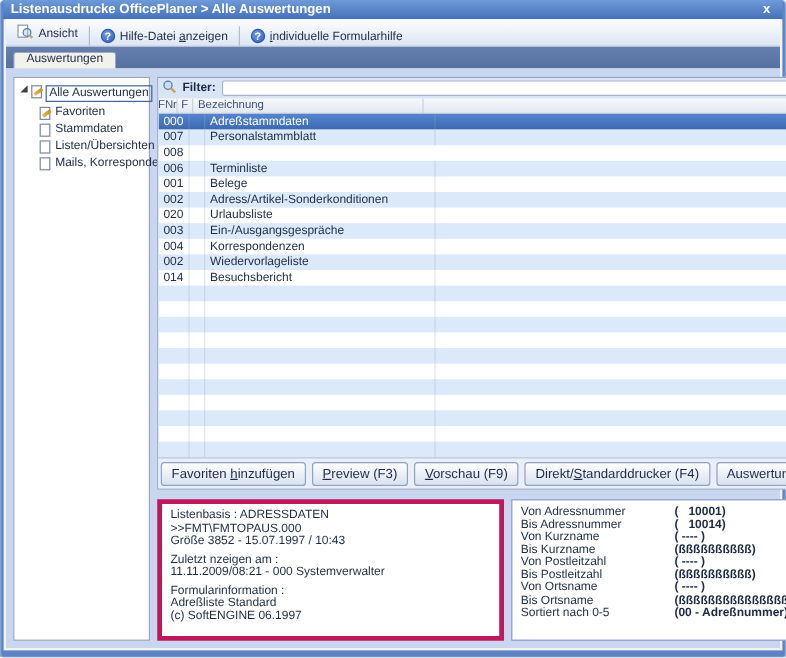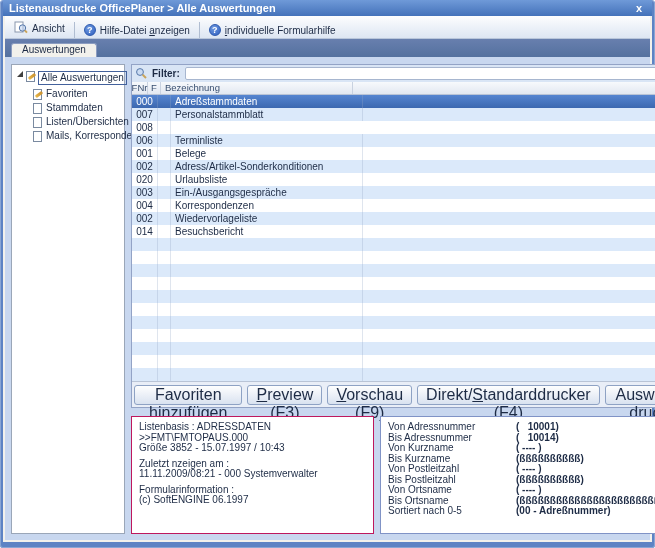--- a/index.html
+++ b/index.html
@@ -59,25 +59,25 @@
   .grow{height:13px;display:flex;font-size:10px;color:#1d2b45;}
   .grow:nth-child(even){background:#dbe9fa;}
   .grow.selected{background:linear-gradient(#5585d0,#3c68b0);color:#fff;}
   .c{display:flex;align-items:center;border-right:1px solid rgba(150,170,200,.30);line-height:12px;}
   .c0{width:26px;justify-content:center;}
   .c1{width:13px;}
   .c2{width:192px;padding-left:4px;white-space:nowrap;overflow:hidden;}
   .c3{flex:1;border-right:none;}
   
   .btnrow{height:26px;display:flex;align-items:center;gap:5px;padding:0 2px;border-top:1px solid #b9c4d6;background:#e9eef7;}
-  .btn{font-family:"Liberation Sans",sans-serif;font-size:16px;color:#1d2b45;height:20px;padding:0 8px;
+  .btn{font-family:"Liberation Sans",sans-serif;font-size:11px;color:#1d2b45;height:20px;padding:0 8px;
        background:linear-gradient(#fefefe,#d9e2f0);border:1px solid #8ea2c4;border-radius:3px;cursor:default;}
   
   .panels{flex:1;display:flex;gap:6px;margin-top:8px;}
-  .info{width:243px;background:#fff;border:1px solid #be185d;padding:5px 7px;font-size:10px;color:#1d2b45;}
+  .info{width:289px;background:#fff;border:4px solid #be185d;padding:5px 7px;font-size:10px;color:#1d2b45;}
   .iline{line-height:10.5px;white-space:pre;}
   .iline.blank{height:5px;}
   .params{flex:1;background:#fff;border:1px solid #8093c6;padding:5px 7px;font-size:10px;color:#1d2b45;overflow:hidden;}
   .prow{display:flex;line-height:10.5px;white-space:pre;}
   .plabel{width:128px;flex:0 0 auto;}
   .pvalue{white-space:pre;font-weight:bold;}
 </style>
 </head>
 <body>
 
@@ -305,20 +305,21 @@
         <div class="panels">
           <div class="info" id="info-lines">
               <div class="iline">Listenbasis : ADRESSDATEN</div>
               <div class="iline">&gt;&gt;FMT\FMTOPAUS.000</div>
               <div class="iline">Größe 3852 - 15.07.1997 / 10:43</div>
               <div class="iline blank"></div>
               <div class="iline">Zuletzt nzeigen am :</div>
               <div class="iline">11.11.2009/08:21 - 000 Systemverwalter</div>
               <div class="iline blank"></div>
               <div class="iline">Formularinformation :</div>
+              <div class="iline">Adreßliste Standard</div>
               <div class="iline">(c) SoftENGINE 06.1997</div>
             </div>
           <div class="params" id="param-rows">
               <div class="prow"><span class="plabel">Von Adressnummer</span><span class="pvalue">(   10001)</span></div>
               <div class="prow"><span class="plabel">Bis Adressnummer</span><span class="pvalue">(   10014)</span></div>
               <div class="prow"><span class="plabel">Von Kurzname</span><span class="pvalue">( ---- )</span></div>
               <div class="prow"><span class="plabel">Bis Kurzname</span><span class="pvalue">(ßßßßßßßßßß)</span></div>
               <div class="prow"><span class="plabel">Von Postleitzahl</span><span class="pvalue">( ---- )</span></div>
               <div class="prow"><span class="plabel">Bis Postleitzahl</span><span class="pvalue">(ßßßßßßßßßß)</span></div>
               <div class="prow"><span class="plabel">Von Ortsname</span><span class="pvalue">( ---- )</span></div>

